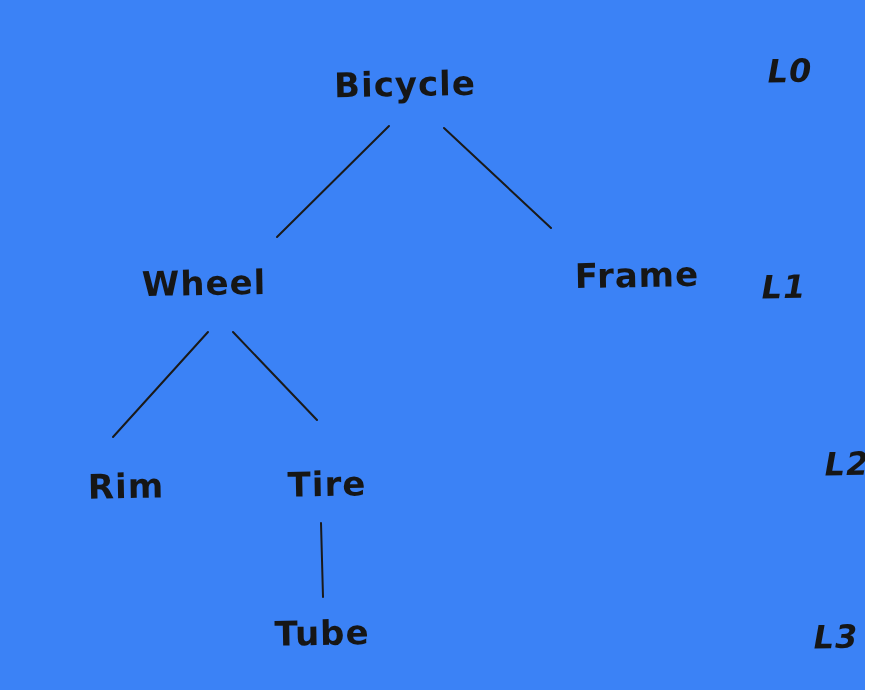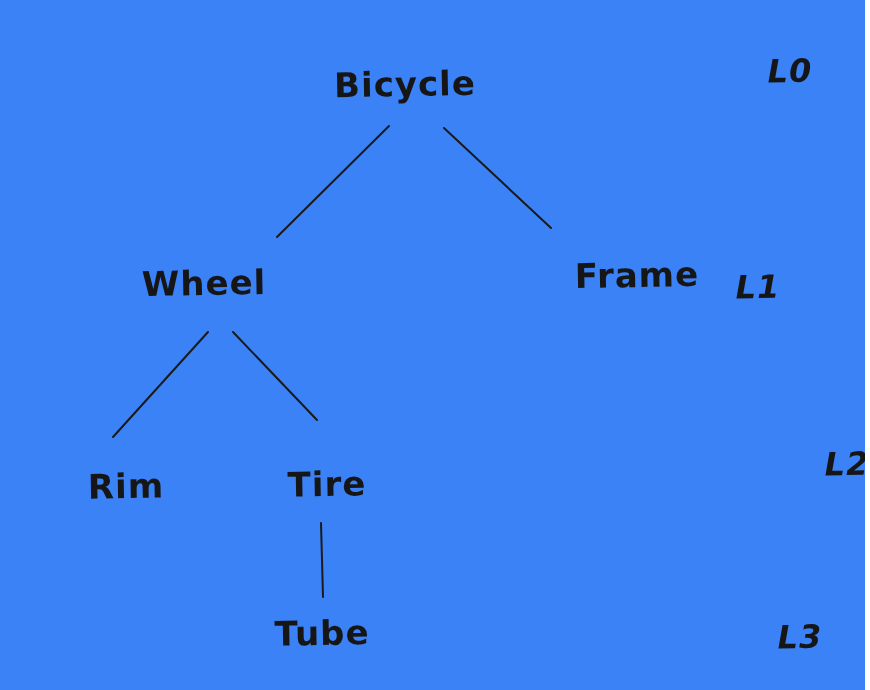--- a/index.html
+++ b/index.html
@@ -59,17 +59,17 @@
   <div id="nodes-layer">
       <div class="node-label" style="left: 405px; top: 84px;">Bicycle</div>
       <div class="node-label" style="left: 204px; top: 283px;">Wheel</div>
       <div class="node-label" style="left: 637px; top: 275px;">Frame</div>
       <div class="node-label" style="left: 126px; top: 486px;">Rim</div>
       <div class="node-label" style="left: 327px; top: 484px;">Tire</div>
       <div class="node-label" style="left: 322px; top: 633px;">Tube</div>
     </div>
   <div id="levels-layer">
       <div class="level-label" style="left: 790px; top: 71px; font-style: italic;">L0</div>
-      <div class="level-label" style="left: 758px; top: 287px;">L1</div>
+      <div class="level-label" style="left: 784px; top: 287px;">L1</div>
       <div class="level-label" style="left: 801px; top: 464px; margin-left: 46px;">L2</div>
-      <div class="level-label" style="left: 800px; top: 637px;">L3</div>
+      <div class="level-label" style="left: 836px; top: 637px;">L3</div>
     </div>
 </div>
 
 </body></html>

